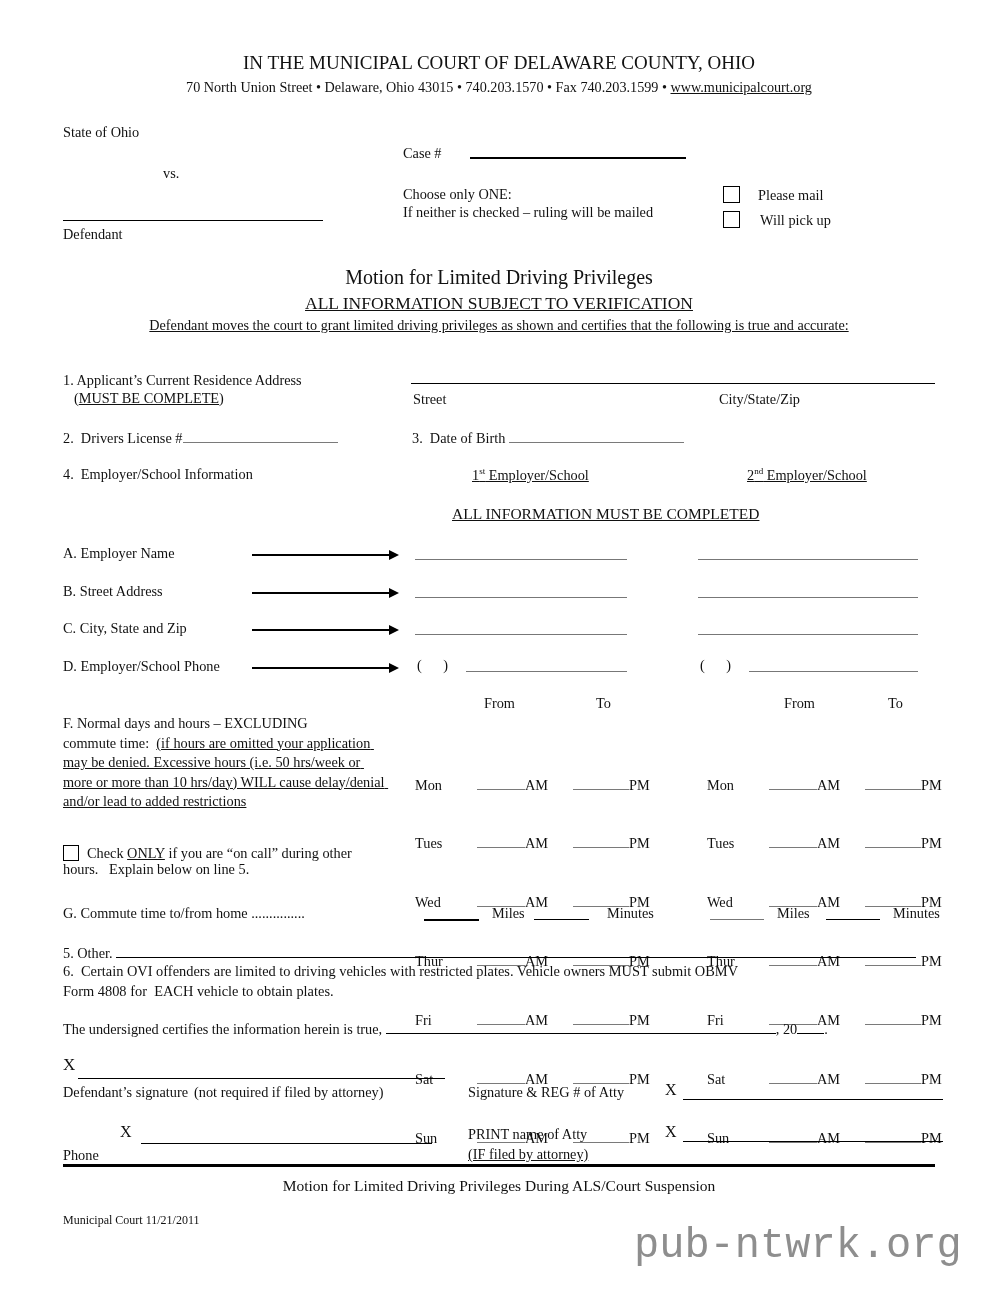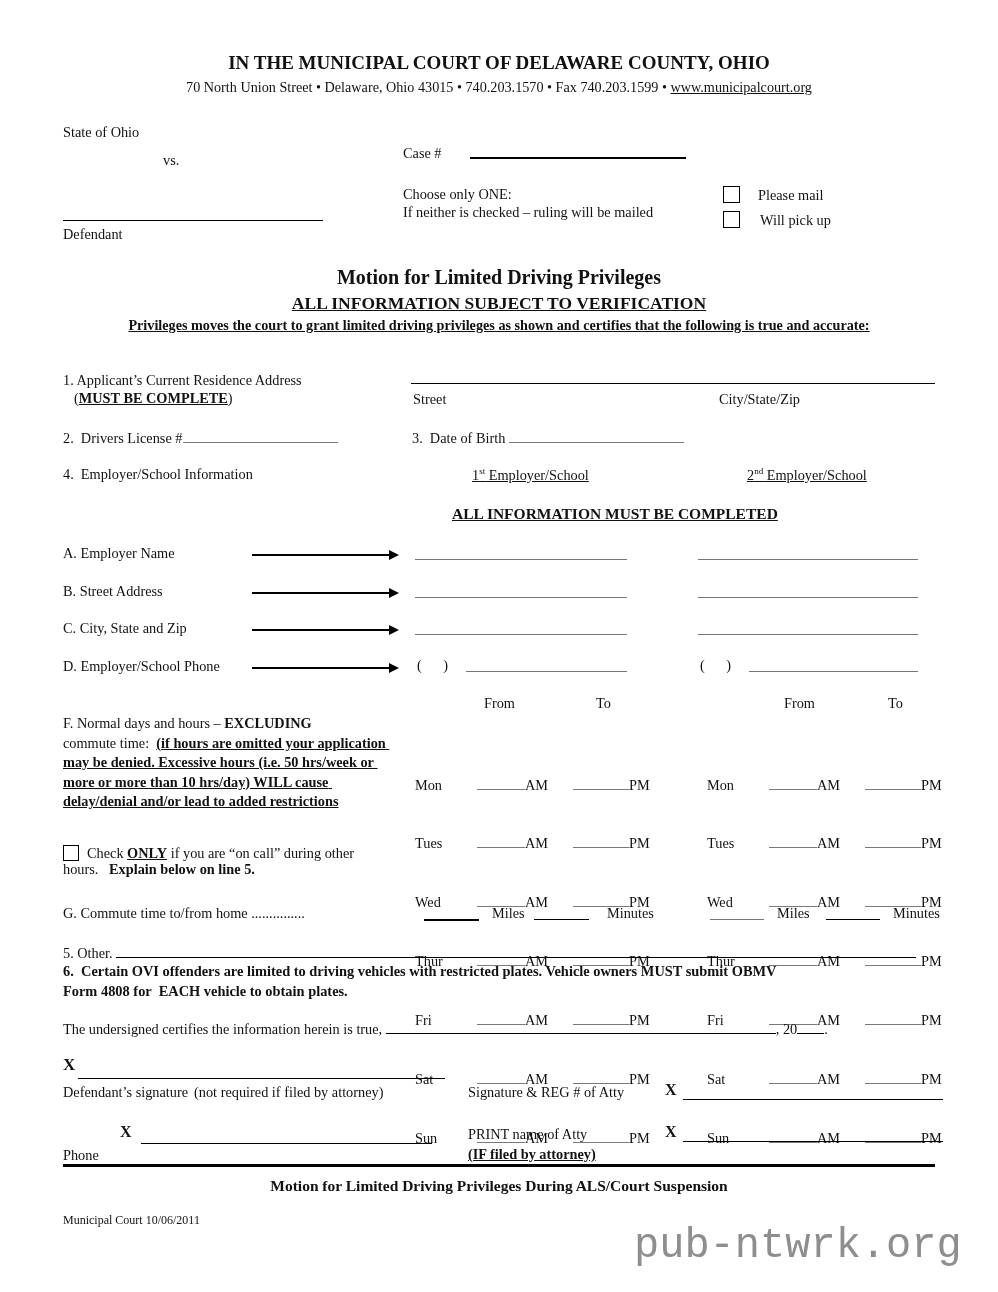--- a/index.html
+++ b/index.html
@@ -5,21 +5,21 @@
   * { margin:0; padding:0; box-sizing:border-box; }
   html,body { background:#ffffff; }
   body {
     width:998px; height:1292px; position:relative; overflow:hidden;
     font-family:"Liberation Serif","DejaVu Serif",serif;
     font-size:14.3px; color:#111;
   }
   .abs { position:absolute; white-space:pre; }
   .wrap { white-space:pre-wrap; }
   .center { left:0; width:998px; text-align:center; }
-  .b { font-weight:bold; }
+  .b { font-weight:normal; }
   .u { text-decoration:underline; }
   .line { position:absolute; border-top:1.5px solid #000; height:0; }
   .line.gray { border-top-color:#777; }
   .fill { display:inline-block; border-bottom:1.5px solid #7a7a7a; height:15px; vertical-align:baseline; }
   .fill.dark { border-bottom-color:#000; }
   .cb { position:absolute; width:17px; height:17px; border:1.7px solid #000; background:#fff; }
   .cb-inline { display:inline-block; width:16px; height:16px; border:1.7px solid #000; margin-right:8px; vertical-align:-3px; }
   .arrow { position:absolute; border-top:2px solid #000; height:0; }
   .arrow::after {
     content:""; position:absolute; right:-2px; top:-6px; width:0; height:0;
@@ -37,36 +37,36 @@
     font-size:42px; color:#8e8e8e; letter-spacing:0px;
   }
 </style>
 </head>
 <body>
 
 <div class="abs center b" style="top:52px;font-size:19px">IN THE MUNICIPAL COURT OF DELAWARE COUNTY, OHIO</div>
 <div class="abs center" style="top:79px;font-size:14.2px"><span>70 North Union Street • Delaware, Ohio 43015 • 740.203.1570 • Fax 740.203.1599 • </span><span class="u">www.municipalcourt.org</span></div>
 
 <div class="abs" style="left:63px;top:124px">State of Ohio</div>
-<div class="abs" style="left:163px;top:152px">vs.</div>
+<div class="abs" style="left:163px;top:165px">vs.</div>
 <div class="line" style="left:63px;top:220px;width:260px;border-top-width:1.3px"></div>
 <div class="abs" style="left:63px;top:226px">Defendant</div>
 
 <div class="abs" style="left:403px;top:145px">Case #</div>
 <div class="line" style="left:470px;top:157px;width:216px;border-top-width:2px"></div>
 <div class="abs" style="left:403px;top:186px">Choose only ONE:</div>
 <div class="abs" style="left:403px;top:204px">If neither is checked – ruling will be mailed</div>
 <div class="cb" style="left:723px;top:186px"></div>
 <div class="abs" style="left:758px;top:187px">Please mail</div>
 <div class="cb" style="left:723px;top:211px"></div>
 <div class="abs" style="left:760px;top:212px">Will pick up</div>
 
 <div class="abs center b" style="top:266px;font-size:20px">Motion for Limited Driving Privileges</div>
 <div class="abs center b u" style="top:293px;font-size:17.5px">ALL INFORMATION SUBJECT TO VERIFICATION</div>
-<div class="abs center b u" style="top:317px;font-size:14.2px">Privileges moves the court to grant limited driving privileges as shown and certifies that the following is true and accurate:</div>
+<div class="abs center b u" style="top:317px;font-size:14.2px">Defendant moves the court to grant limited driving privileges as shown and certifies that the following is true and accurate:</div>
 
 <div class="abs" style="left:63px;top:372px">1. Applicant’s Current Residence Address</div>
 <div class="abs" style="left:74px;top:390px"><span>(</span><span class="b u">MUST BE COMPLETE</span><span>)</span></div>
 <div class="line" style="left:411px;top:383px;width:524px;border-top-width:1.2px"></div>
 <div class="abs" style="left:413px;top:391px">Street</div>
 <div class="abs" style="left:719px;top:391px">City/State/Zip</div>
 
 <div class="abs" style="left:63px;top:428px"><span>2.  Drivers License #</span><span class="fill" style="width:155px"></span></div>
 <div class="abs" style="left:412px;top:428px"><span>3.  Date of Birth </span><span class="fill" style="width:175px"></span></div>
 
@@ -152,14 +152,14 @@
 <div class="abs" style="left:63px;top:1147px">Phone</div>
 <div class="abs b" style="left:120px;top:1123px;font-size:16px">X</div>
 <div class="line" style="left:141px;top:1143px;width:291px;border-top-width:1.7px"></div>
 <div class="abs" style="left:468px;top:1126px">PRINT name of Atty</div>
 <div class="abs b" style="left:665px;top:1123px;font-size:16px">X</div>
 <div class="line" style="left:683px;top:1141px;width:260px;border-top-width:1.3px"></div>
 <div class="abs b u" style="left:468px;top:1146px">(IF filed by attorney)</div>
 
 <div class="line" style="left:63px;top:1164px;width:872px;border-top-width:3px"></div>
 <div class="abs center b" style="top:1177px;font-size:15.5px">Motion for Limited Driving Privileges During ALS/Court Suspension</div>
-<div class="abs" style="left:63px;top:1213px;font-size:12px">Municipal Court 10/06/2011</div>
+<div class="abs" style="left:63px;top:1213px;font-size:12px">Municipal Court 11/21/2011</div>
 <div class="watermark" style="left:634px;top:1222px">pub-ntwrk.org</div>
 
 </body></html>

